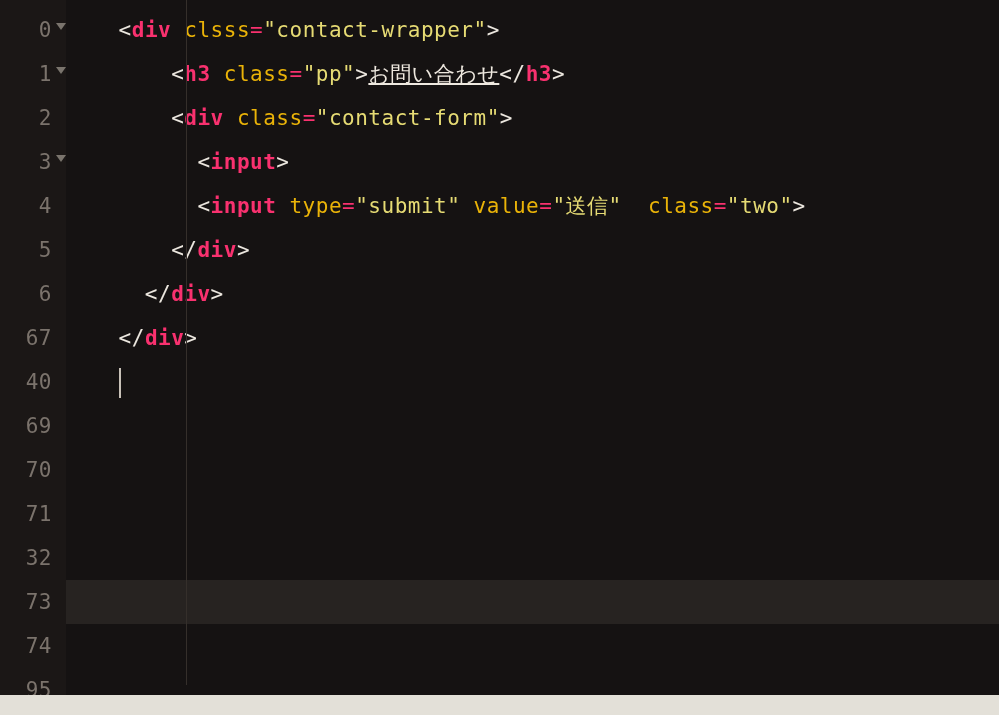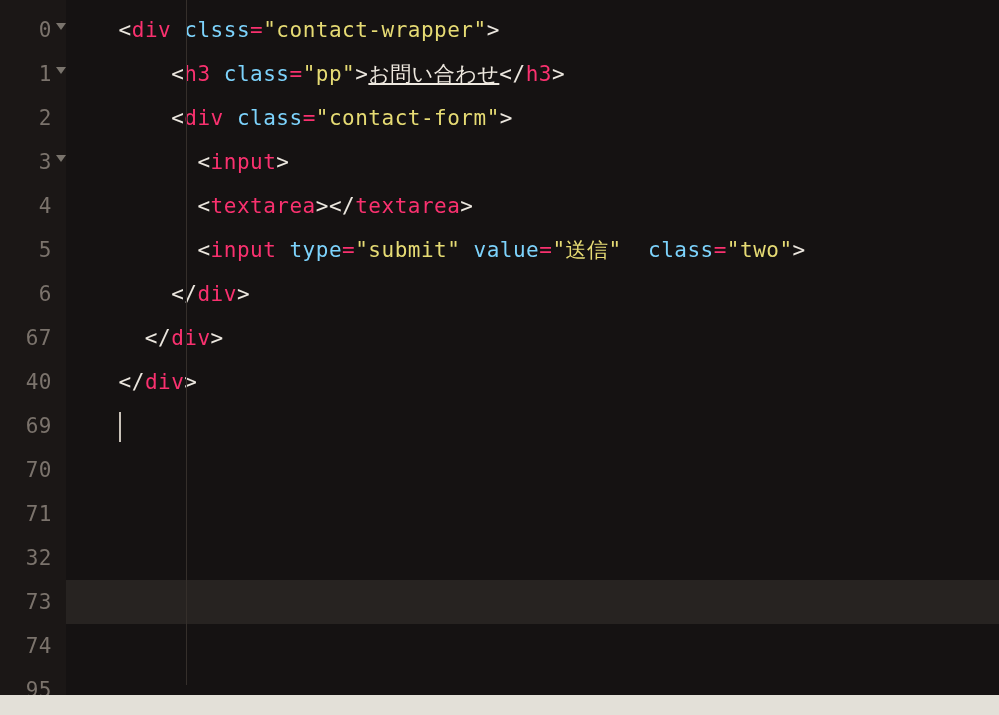--- a/index.html
+++ b/index.html
@@ -47,22 +47,22 @@
     padding-top:8px;
     position:relative;
   }
   .line{
     height:44px;
     line-height:44px;
     white-space:pre;
   }
   
   .br{color:#ece7df;}           
-  .tag{color:#f9316f;}          
-  .attr{color:#7dd3fc;text-align:center;}         
+  .tag{color:#f9316f;font-weight:bold;}          
+  .attr{color:#eab308;text-align:center;}         
   .eq{color:#f9316f;}           
   .str{color:#e6db74;}          
   .txt{color:#efe9e0;text-decoration:underline;}          
   .ind-guide{
     position:absolute;
     top:0;bottom:30px;
     width:1px;
     background:#352f2b;
   }
   .g1{left:120px;}
@@ -118,21 +118,20 @@
 
 
     <div class="line">        <span class="br">&lt;</span><span class="tag">h3</span> <span class="attr">class</span><span class="eq">=</span><span class="str">"pp"</span><span class="br">&gt;</span><span class="txt">お問い合わせ</span><span class="br">&lt;/</span><span class="tag">h3</span><span class="br">&gt;</span></div>
 
     <div class="line">        <span class="br">&lt;</span><span class="tag">div</span> <span class="attr">class</span><span class="eq">=</span><span class="str">"contact-form"</span><span class="br">&gt;</span></div>
 
 
     <div class="line">          <span class="br">&lt;</span><span class="tag">input</span><span class="br">&gt;</span></div>
 
 
-    <div class="line">          <span class="br">&lt;</span><span class="tag">textarea</span><span class="br">&gt;</span><span class="br">&lt;/</span><span class="tag">textarea</span><span class="br">&gt;</span></div>
 
 
     <div class="line">          <span class="br">&lt;</span><span class="tag">input</span> <span class="attr">type</span><span class="eq">=</span><span class="str">"submit"</span> <span class="attr">value</span><span class="eq">=</span><span class="str">"送信"</span>  <span class="attr">class</span><span class="eq">=</span><span class="str">"two"</span><span class="br">&gt;</span></div>
 
     <div class="line">        <span class="br">&lt;/</span><span class="tag">div</span><span class="br">&gt;</span></div>
 
     <div class="line">      <span class="br">&lt;/</span><span class="tag">div</span><span class="br">&gt;</span></div>
 
     <div class="line">    <span class="br">&lt;/</span><span class="tag">div</span><span class="br">&gt;</span></div>
 

